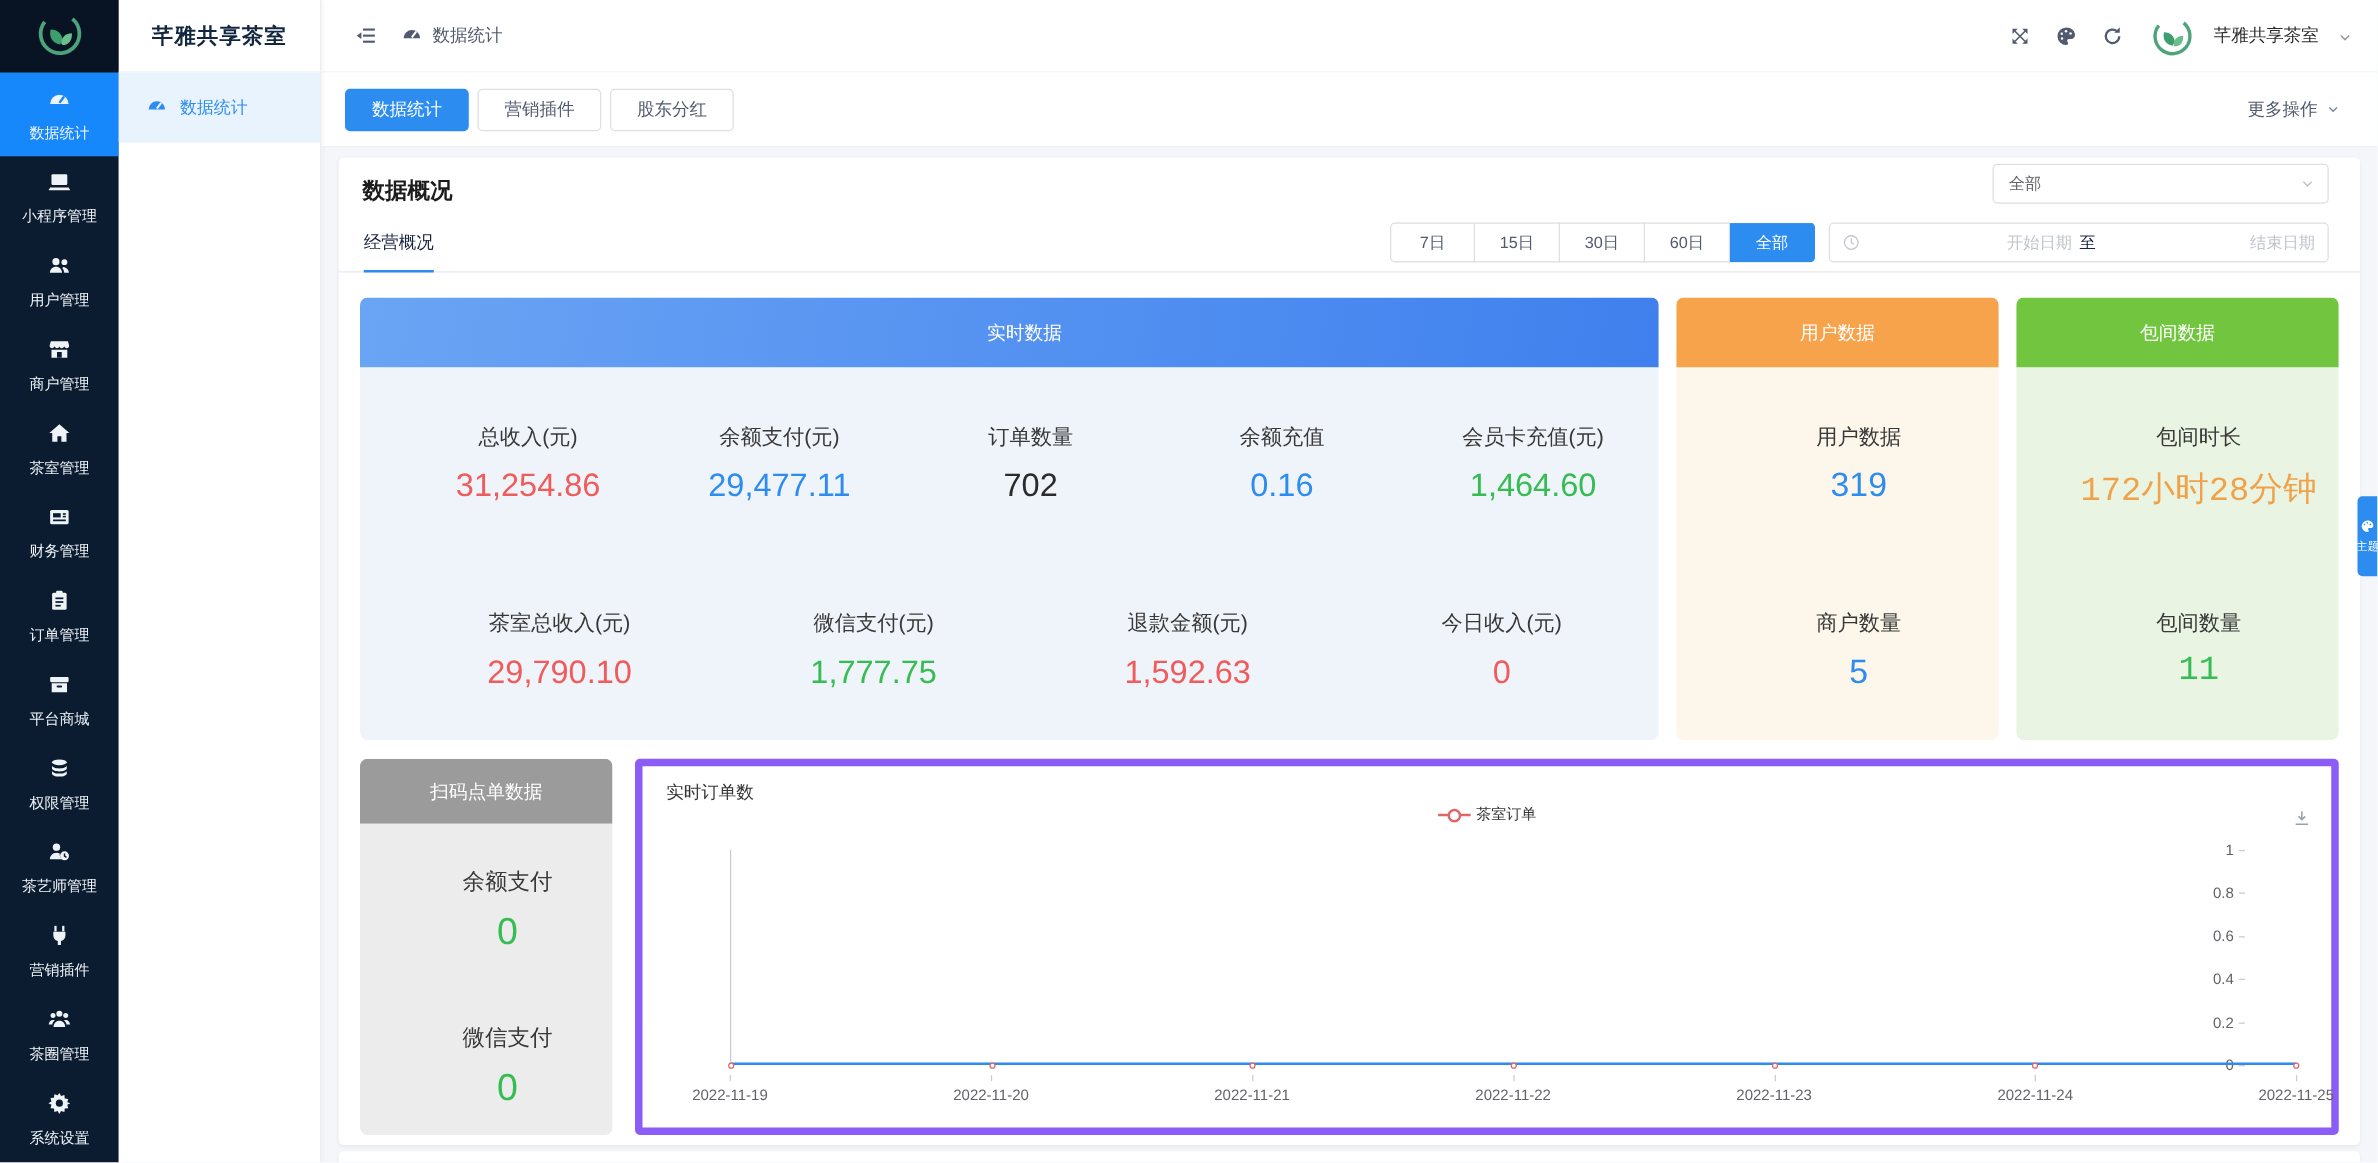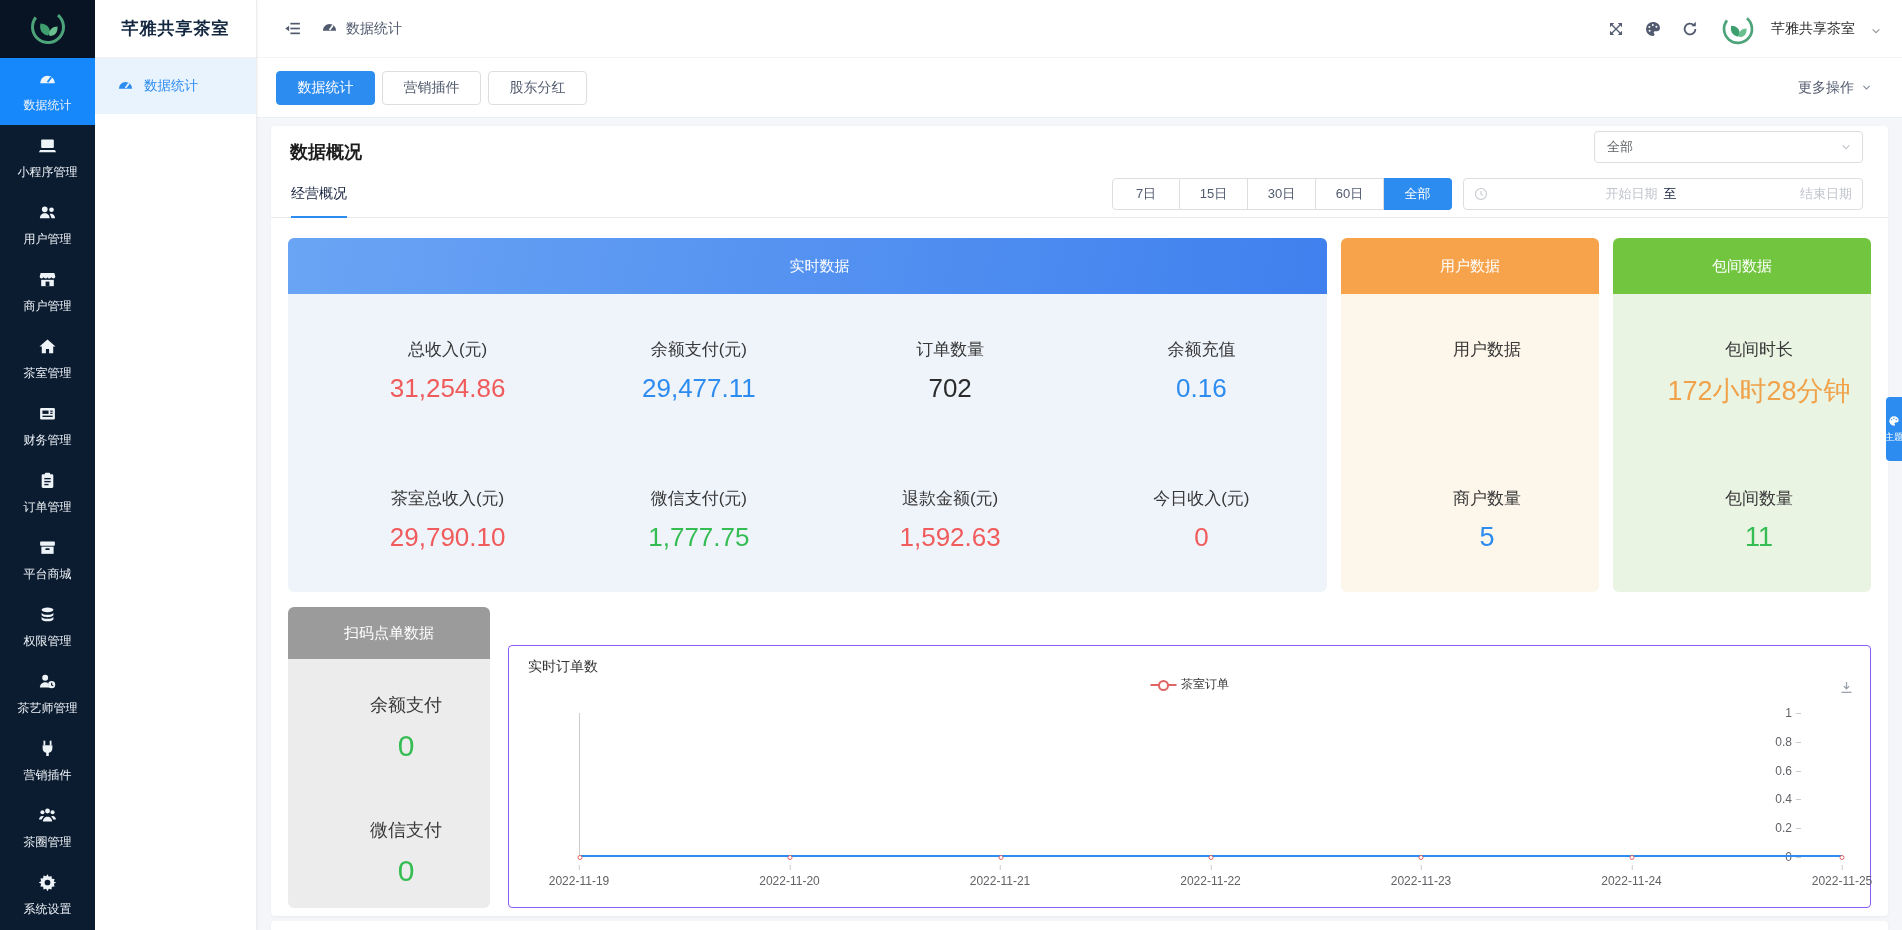--- a/index.html
+++ b/index.html
@@ -73,39 +73,39 @@
   .bigcard { border-radius:6px; overflow:hidden; display:flex; flex-direction:column; }
   .bigcard-head { height:56px; display:flex; align-items:center; justify-content:center; color:#fff; font-size:15px; flex:0 0 56px; }
   .bigcard-body { flex:1; display:flex; flex-direction:column; }
   .rt-card { flex:1 1 auto; }
   .rt-card .bigcard-head { background:linear-gradient(100deg,#6aa4f4 0%,#3f80ee 100%);padding-left:24px; }
   .rt-card .bigcard-body { background:#eff3fa; }
   .side-card { flex:0 0 258px; }
   .user-card .bigcard-head { background:#f7a34c; }
   .user-card .bigcard-body { background:#fdf6ea; }
   .room-card .bigcard-head { background:#72c63f; }
-  .room-card .bigcard-body { background:#e9f4e3; }
+  .room-card .bigcard-body { background:#e9f4e3;font-family:Liberation Mono, monospace; }
   .rt-row { flex:1; display:flex;padding-left:34px; }
   .stat { flex:1; text-align:center; padding-top:44px; }
   .stat-label { font-size:17px; color:#383838; }
   .stat-value { font-size:26px; margin-top:12px; }
   .side-card .stat-value { font-size:27px; }
   .val-red { color:#f05b5b; } .val-blue { color:#2d8cf0; } .val-green { color:#35bd53; }
   .val-dark { color:#2b2b2b; } .val-orange { color:#f0a24a; }
 
   .bottom-row { display:flex; gap:18px; padding:0 17px; margin-top:15px; height:301px; }
   .scan-card { flex:0 0 202px; }
   .scan-card .bigcard-head { background:#9b9b9b; height:52px; flex:0 0 52px; }
   .scan-card .bigcard-body { background:#ececec; }
   .scan-card .stat { padding-top:34px; }
   .scan-card .stat-label { font-size:18px; }
   .scan-card .stat-value { font-size:30px; }
 
   
-  .chart-card { flex:1; border:1px solid #8b5cf6; border-radius:4px; position:relative; background:#fff;margin-top:38px; }
+  .chart-card { flex:1; border:6px solid #8b5cf6; border-radius:4px; position:relative; background:#fff; }
   .chart-title { position:absolute; top:12px; left:19px; font-size:14px; color:#333; }
   .chart-legend { position:absolute; top:30px; left:50%; transform:translateX(-50%); display:flex; align-items:center; gap:5px; cursor:pointer; }
   .legend-marker { width:26px; height:0; border-top:2px solid #e06565; position:relative; }
   .legend-marker::after { content:''; position:absolute; left:50%; top:-6px; transform:translateX(-50%); width:7px; height:7px; border:2px solid #e06565; border-radius:50%; background:#fff; }
   .chart-legend .lbl { font-size:12px; color:#333; }
   .dl-icon { position:absolute; top:34px; right:16px; cursor:pointer; }
   .plot-wrap { position:absolute; top:55px; left:0; right:0; bottom:6px; }
   .plot-area { position:absolute; left:70px; right:28px; top:12px; bottom:44px; border-left:1px solid #ccc; border-bottom:1px solid #ccc; }
   .ytick { position:absolute; right:78px; transform:translateY(-50%); font-size:12px; color:#606266; }
   .ytick::after { content:''; position:absolute; right:-9px; top:50%; width:5px; height:1px; background:#ccc; }
@@ -375,20 +375,24 @@
                   <div class="stat-value val-blue">29,477.11</div>
                 </div>
                 <div class="stat">
                   <div class="stat-label">订单数量</div>
                   <div class="stat-value val-dark">702</div>
                 </div>
                 <div class="stat">
                   <div class="stat-label">余额充值</div>
                   <div class="stat-value val-blue">0.16</div>
                 </div>
+                <div class="stat">
+                  <div class="stat-label">会员卡充值(元)</div>
+                  <div class="stat-value val-green">1,464.60</div>
+                </div>
               </div>
               <div class="rt-row">
                 <div class="stat">
                   <div class="stat-label">茶室总收入(元)</div>
                   <div class="stat-value val-red">29,790.10</div>
                 </div>
                 <div class="stat">
                   <div class="stat-label">微信支付(元)</div>
                   <div class="stat-value val-green">1,777.75</div>
                 </div>
@@ -403,20 +407,21 @@
               </div>
             </div>
           </div>
 
           <div class="bigcard side-card user-card">
             <div class="bigcard-head">用户数据</div>
             <div class="bigcard-body">
               <div class="rt-row">
                 <div class="stat">
                   <div class="stat-label">用户数据</div>
+                  <div class="stat-value val-blue">319</div>
                 </div>
               </div>
               <div class="rt-row">
                 <div class="stat">
                   <div class="stat-label">商户数量</div>
                   <div class="stat-value val-blue">5</div>
                 </div>
               </div>
             </div>
           </div>

